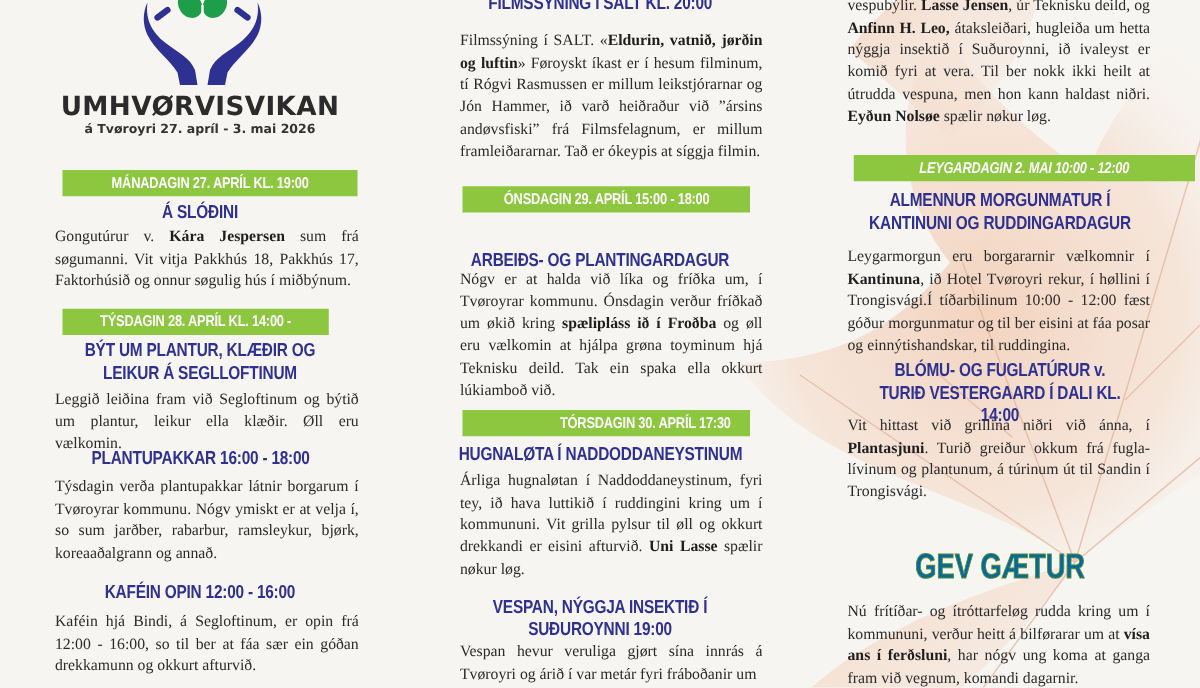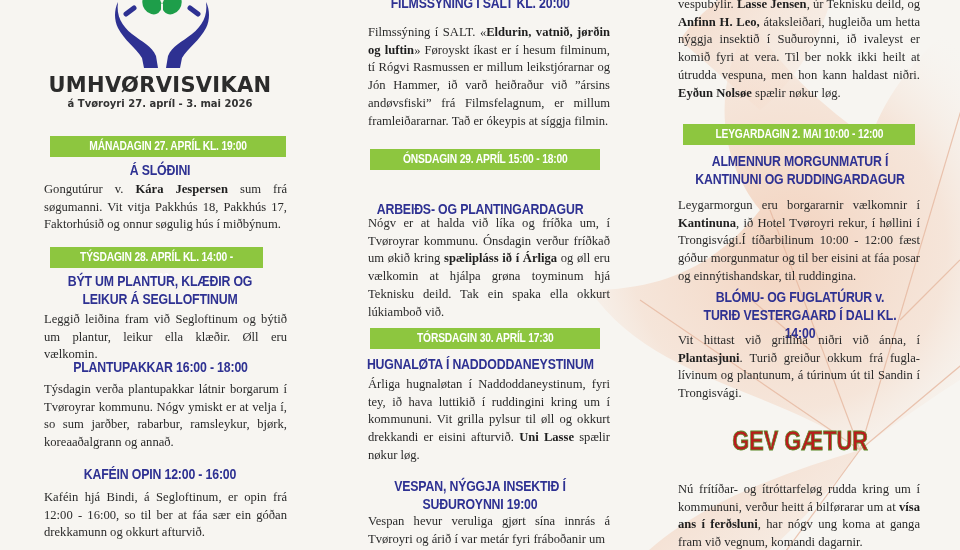--- a/index.html
+++ b/index.html
@@ -46,23 +46,23 @@
   }
   .h span { display: inline-block; transform: scaleX(0.82); }
 
   .p {
     position: absolute; font-size: 12.6px; line-height: 17.7px; text-align: justify;
     color: #2a2a2a;
   }
   .p b { font-weight: bold; color: #1e1e1e; }
 
   .gev {
-    position: absolute; left: 640px; width: 320px; top: 425px; text-align: center;
+    position: absolute; left: 640px; width: 320px; top: 437px; text-align: center;
     font-family: "Liberation Sans", sans-serif; font-weight: bold; font-size: 28px;
-    color: #b91c1c; -webkit-text-stroke: 0.8px #5a8a2a; letter-spacing: 0;
+    color: #0369a1; -webkit-text-stroke: 0.8px #5a8a2a; letter-spacing: 0;
   }
   .gev span { display: inline-block; transform: scaleX(0.78); }
 </style>
 </head>
 <body>
 
 <div class="page">
 
   <svg class="leaf-bg" viewBox="0 0 460 640">
     <defs>
@@ -116,34 +116,34 @@
     <div class="h" style="left:20px; width:280px; top:465px;"><span>KAFÉIN OPIN 12:00 - 16:00</span></div>
     <div class="p" style="left:44px; width:243px; top:489px;"><span>Kaféin hjá Bindi, á Segloftinum, er opin frá 12:00 - 16:00, so til ber at fáa sær ein góðan drekkamunn og okkurt afturvið.</span></div>
   </div>
 
   <div class="col col-2">
     <div class="h" style="left:20px; width:280px; top:-6px;"><span>FILMSSÝNING Í SALT KL. 20:00</span></div>
     <div class="p" style="left:48px; width:242px; top:24px;"><span>Filmssýning í SALT. «</span><b>Eldurin, vatnið, jørðin og luftin</b><span>» Føroyskt íkast er í hesum filminum, tí Rógvi Rasmussen er millum leikstjórarnar og Jón Hammer, ið varð heiðraður við ”ársins andøvsfiski” frá Filmsfelagnum, er millum framleiðararnar. Tað er ókeypis at síggja filmin.</span></div>
 
     <div class="bar" style="left:50px; width:230px; top:149px;"><span>ÓNSDAGIN 29. APRÍL 15:00 - 18:00</span></div>
     <div class="h" style="left:20px; width:280px; top:176px;margin-top:24px;"><span>ARBEIÐS- OG PLANTINGARDAGUR</span></div>
-    <div class="p" style="left:48px; width:242px; top:215px;"><span>Nógv er at halda við líka og fríðka um, í Tvøroyrar kommunu. Ónsdagin verður fríðkað um økið kring </span><b>spælipláss ið í Árliga</b><span> og øll eru vælkomin at hjálpa grøna toyminum hjá Teknisku deild. Tak ein spaka ella okkurt lúkiamboð við.</span></div>
+    <div class="p" style="left:48px; width:242px; top:215px;"><span>Nógv er at halda við líka og fríðka um, í Tvøroyrar kommunu. Ónsdagin verður fríðkað um økið kring </span><b>spælipláss ið í Froðba</b><span> og øll eru vælkomin at hjálpa grøna toyminum hjá Teknisku deild. Tak ein spaka ella okkurt lúkiamboð við.</span></div>
 
-    <div class="bar" style="left:50px; width:230px; top:328px;"><span>TÓRSDAGIN 30. APRÍL 17:30</span></div>
+    <div class="bar" style="left:50px; width:230px; top:328px;text-align:right;"><span>TÓRSDAGIN 30. APRÍL 17:30</span></div>
     <div class="h" style="left:20px; width:280px; top:355px;"><span>HUGNALØTA Í NADDODDANEYSTINUM</span></div>
     <div class="p" style="left:48px; width:242px; top:376px;"><span>Árliga hugnaløtan í Naddoddaneystinum, fyri tey, ið hava luttikið í ruddingini kring um í kommununi. Vit grilla pylsur til øll og okkurt drekkandi er eisini afturvið. </span><b>Uni Lasse</b><span> spælir nøkur løg.</span></div>
 
     <div class="h" style="left:25px; width:270px; top:477px;"><span>VESPAN, NÝGGJA INSEKTIÐ Í SUÐUROYNNI 19:00</span></div>
     <div class="p" style="left:48px; width:242px; top:513px;"><span>Vespan hevur veruliga gjørt sína innrás á Tvøroyri og árið í var metár fyri fráboðanir um</span></div>
   </div>
 
   <div class="col col-3">
     <div class="p" style="left:38px; width:242px; top:-4px;"><span>vespubýlir. </span><b>Lasse Jensen</b><span>, úr Teknisku deild, og </span><b>Anfinn H. Leo,</b><span> átaksleiðari, hugleiða um hetta nýggja insektið í Suðuroynni, ið ivaleyst er komið fyri at vera. Til ber nokk ikki heilt at útrudda vespuna, men hon kann haldast niðri. </span><b>Eyðun Nolsøe</b><span> spælir nøkur løg.</span></div>
 
-    <div class="bar" style="left:43px; width:232px; top:124px;"><span>LEYGARDAGIN 2. MAI 10:00 - 12:00</span></div>
+    <div class="bar" style="left:43px; width:273px; top:124px;font-style:italic;"><span>LEYGARDAGIN 2. MAI 10:00 - 12:00</span></div>
     <div class="h" style="left:20px; width:280px; top:152px;"><span>ALMENNUR MORGUNMATUR Í KANTINUNI OG RUDDINGARDAGUR</span></div>
     <div class="p" style="left:38px; width:242px; top:197px;"><span>Leygarmorgun eru borgararnir vælkomnir í </span><b>Kantinuna</b><span>, ið Hotel Tvøroyri rekur,  í høllini í Trongisvági.Í tíðarbilinum 10:00 - 12:00 fæst góður morgunmatur og til ber eisini at fáa posar og einnýtishandskar, til ruddingina.</span></div>
 
     <div class="h" style="left:40px; width:240px; top:288px;"><span>BLÓMU- OG FUGLATÚRUR v. TURIÐ VESTERGAARD Í DALI KL. 14:00</span></div>
     <div class="p" style="left:38px; width:242px; top:332px;"><span>Vit hittast við grillina niðri við ánna, í </span><b>Plantasjuni</b><span>. Turið greiður okkum frá fugla-lívinum og plantunum, á túrinum út til Sandin í Trongisvági.</span></div>
 
     <div class="p" style="left:38px; width:242px; top:481px;"><span>Nú frítíðar- og ítróttarfeløg rudda kring um í kommununi, verður heitt á bilførarar um at </span><b>vísa ans í ferðsluni</b><span>, har nógv ung koma at ganga fram við vegnum, komandi dagarnir.</span></div>
   </div>
 
   <div class="gev"><span>GEV GÆTUR</span></div>

